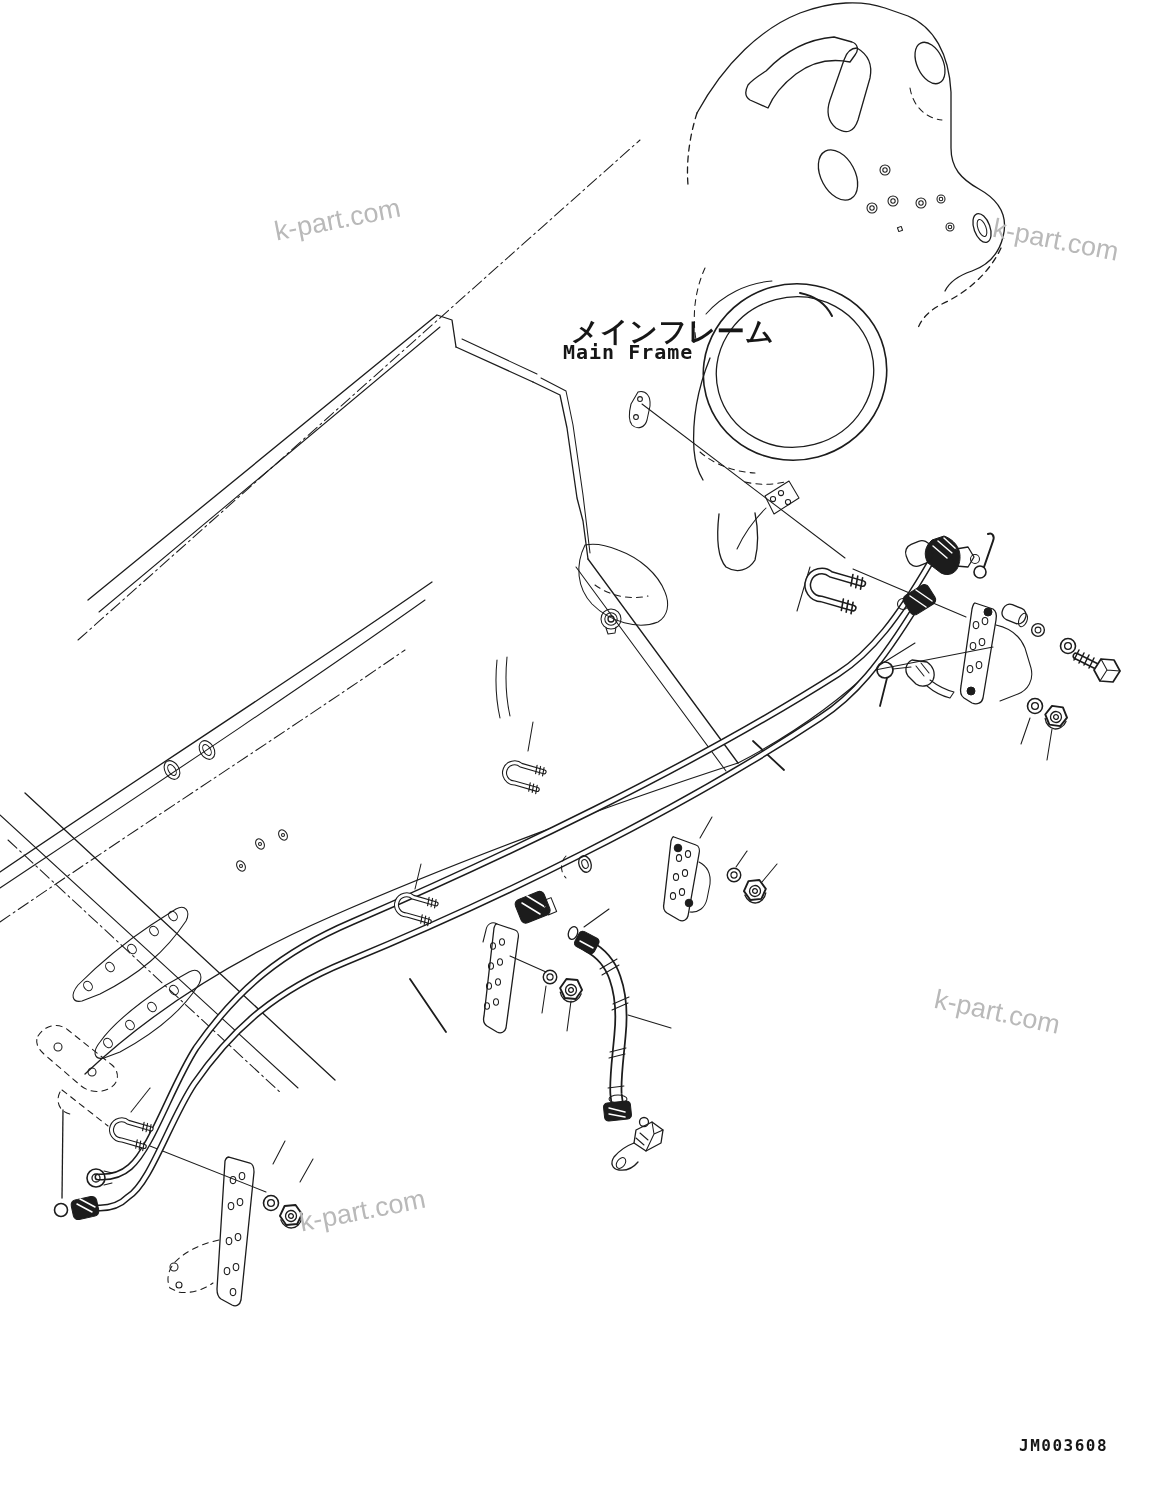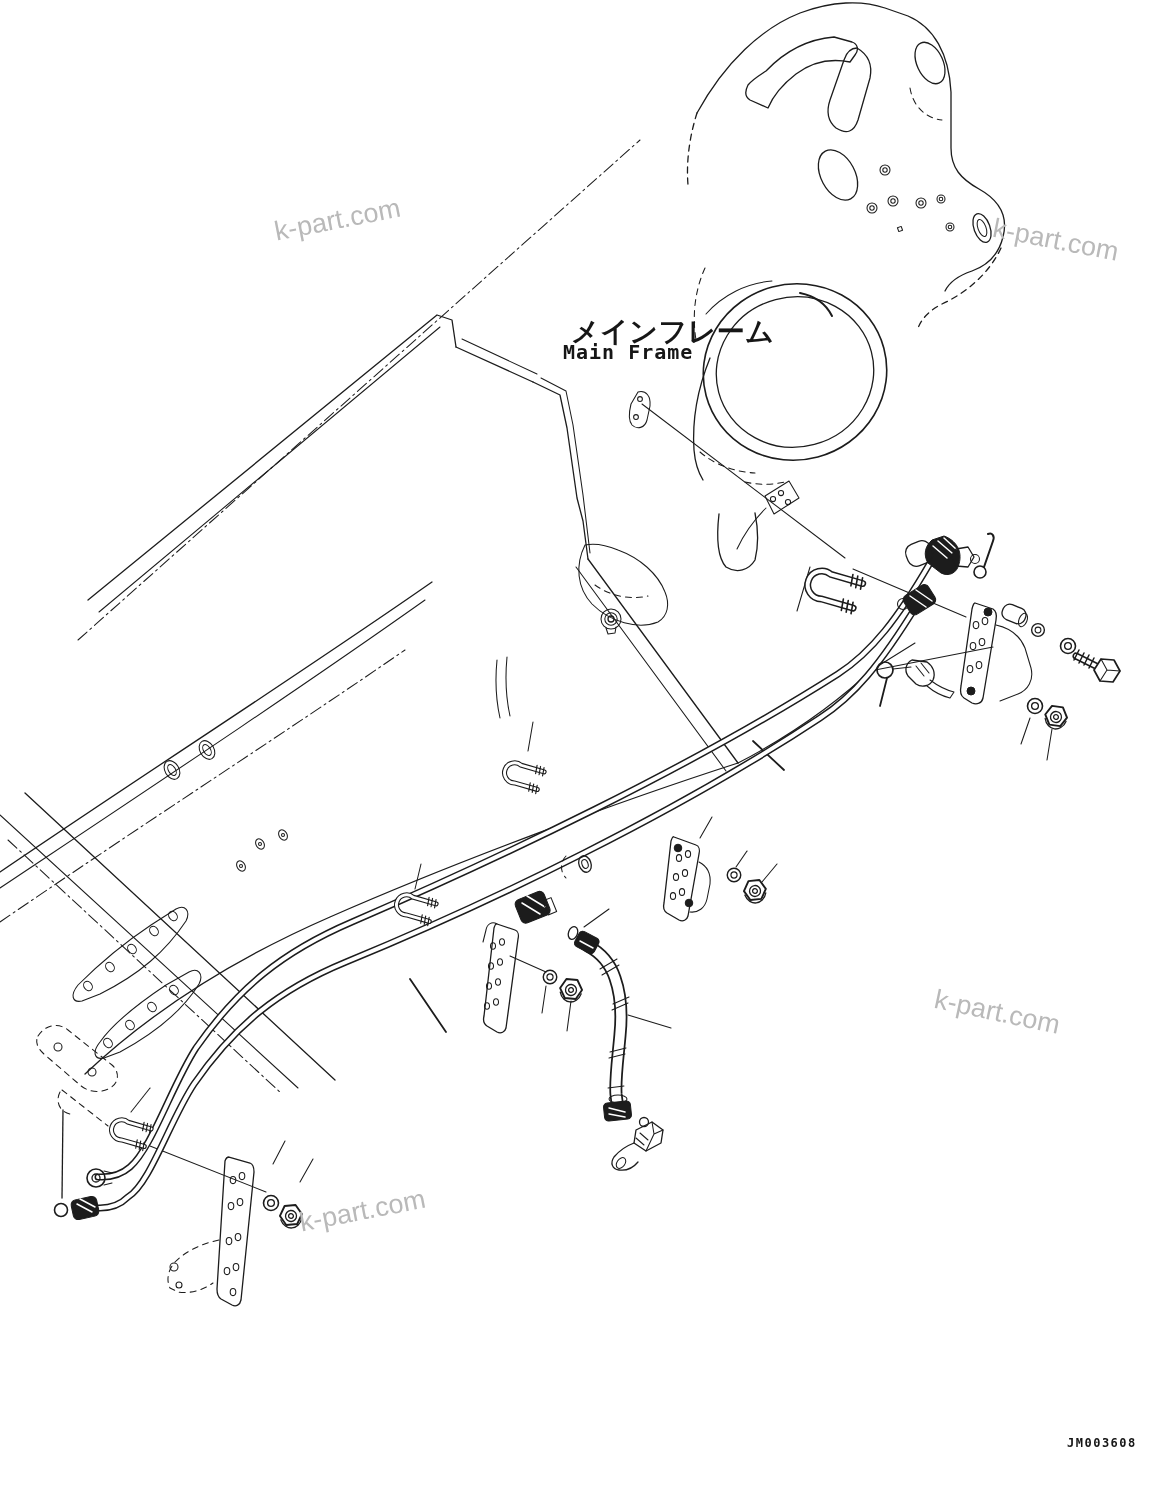--- a/index.html
+++ b/index.html
@@ -2,21 +2,21 @@
 <html><head>
 <meta charset="utf-8">
 <style>
   html,body{margin:0;padding:0;background:#e8e8e8;}
   .stage{position:relative;width:1163px;height:1485px;background:#fff;overflow:hidden;
          font-family:"DejaVu Sans Mono","Liberation Mono",monospace;}
   .stage svg{position:absolute;left:0;top:0;}
   .txt{position:absolute;white-space:pre;color:#161616;}
   .label-jp{left:562px;top:313px;font-size:28px;font-weight:bold;letter-spacing:0.5px;margin-left:9px;}
   .label-en{left:563px;top:340px;font-size:20px;font-weight:bold;letter-spacing:1px;text-align:right;}
-  .drawing-number{left:1019px;top:1436px;font-size:12px;font-weight:bold;letter-spacing:1.5px;margin-left:48px;}
+  .drawing-number{left:1019px;top:1436px;font-size:16px;font-weight:bold;letter-spacing:1.5px;}
   .watermark{position:absolute;font-family:"Liberation Sans",sans-serif;font-size:27px;
              color:#b9b9b9;transform-origin:left top;white-space:pre;}
   .wm1{left:272px;top:217px;transform:rotate(-11deg);}
   .wm2{left:996px;top:213px;transform:rotate(11deg);}
   .wm3{left:938px;top:984px;transform:rotate(12deg);}
   .wm4{left:297px;top:1208px;transform:rotate(-11deg);}
   
   .ln{fill:none;stroke:#1c1c1c;stroke-width:1.3;stroke-linecap:round;stroke-linejoin:round;}
   .thin{stroke-width:1.05;}
   .dd{stroke-dasharray:12 4 2 4;}

